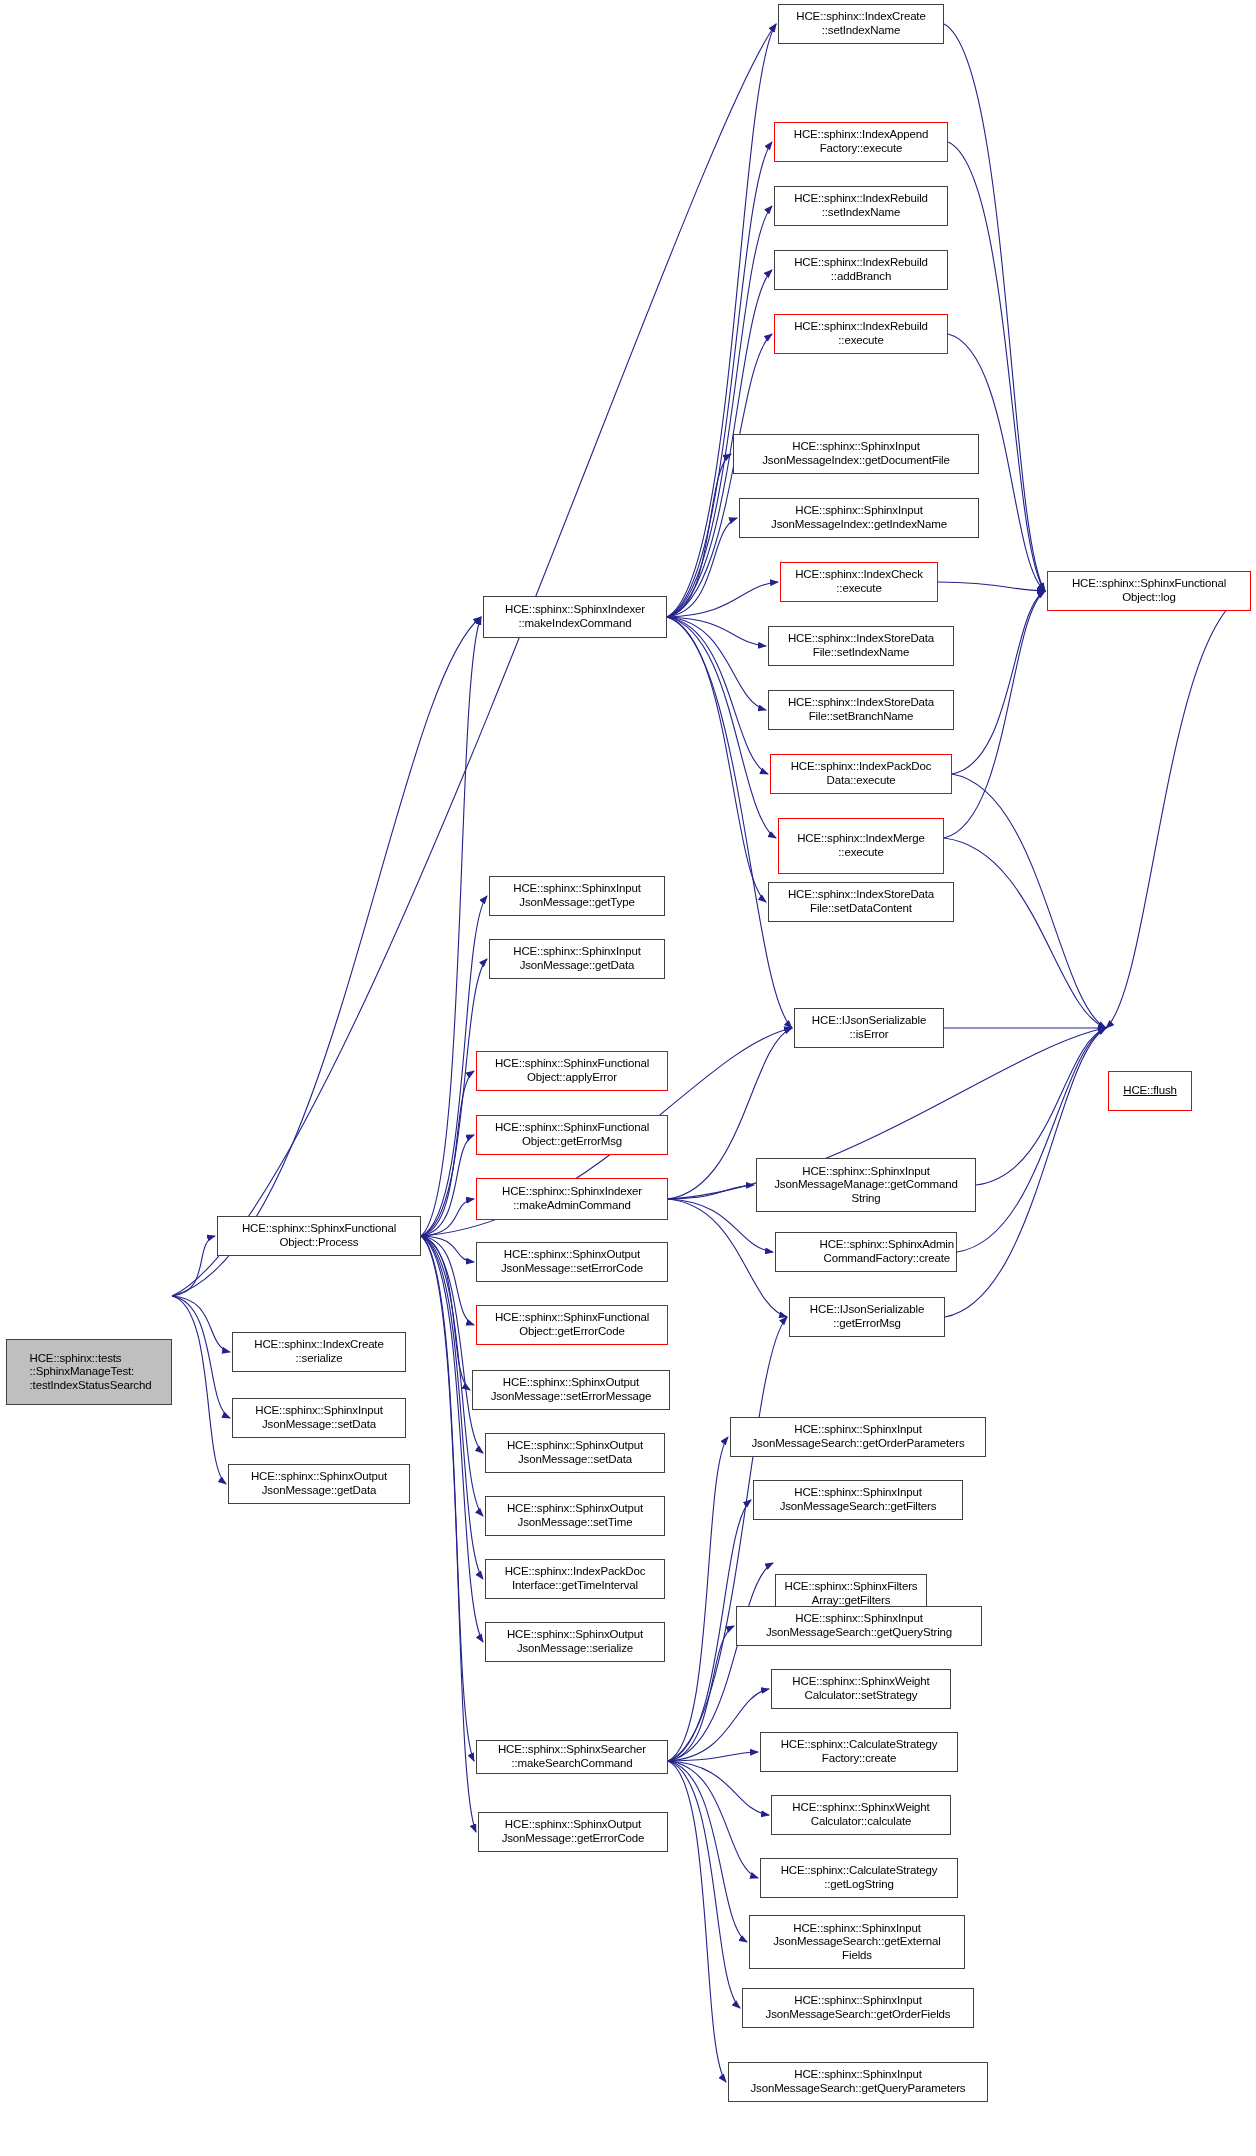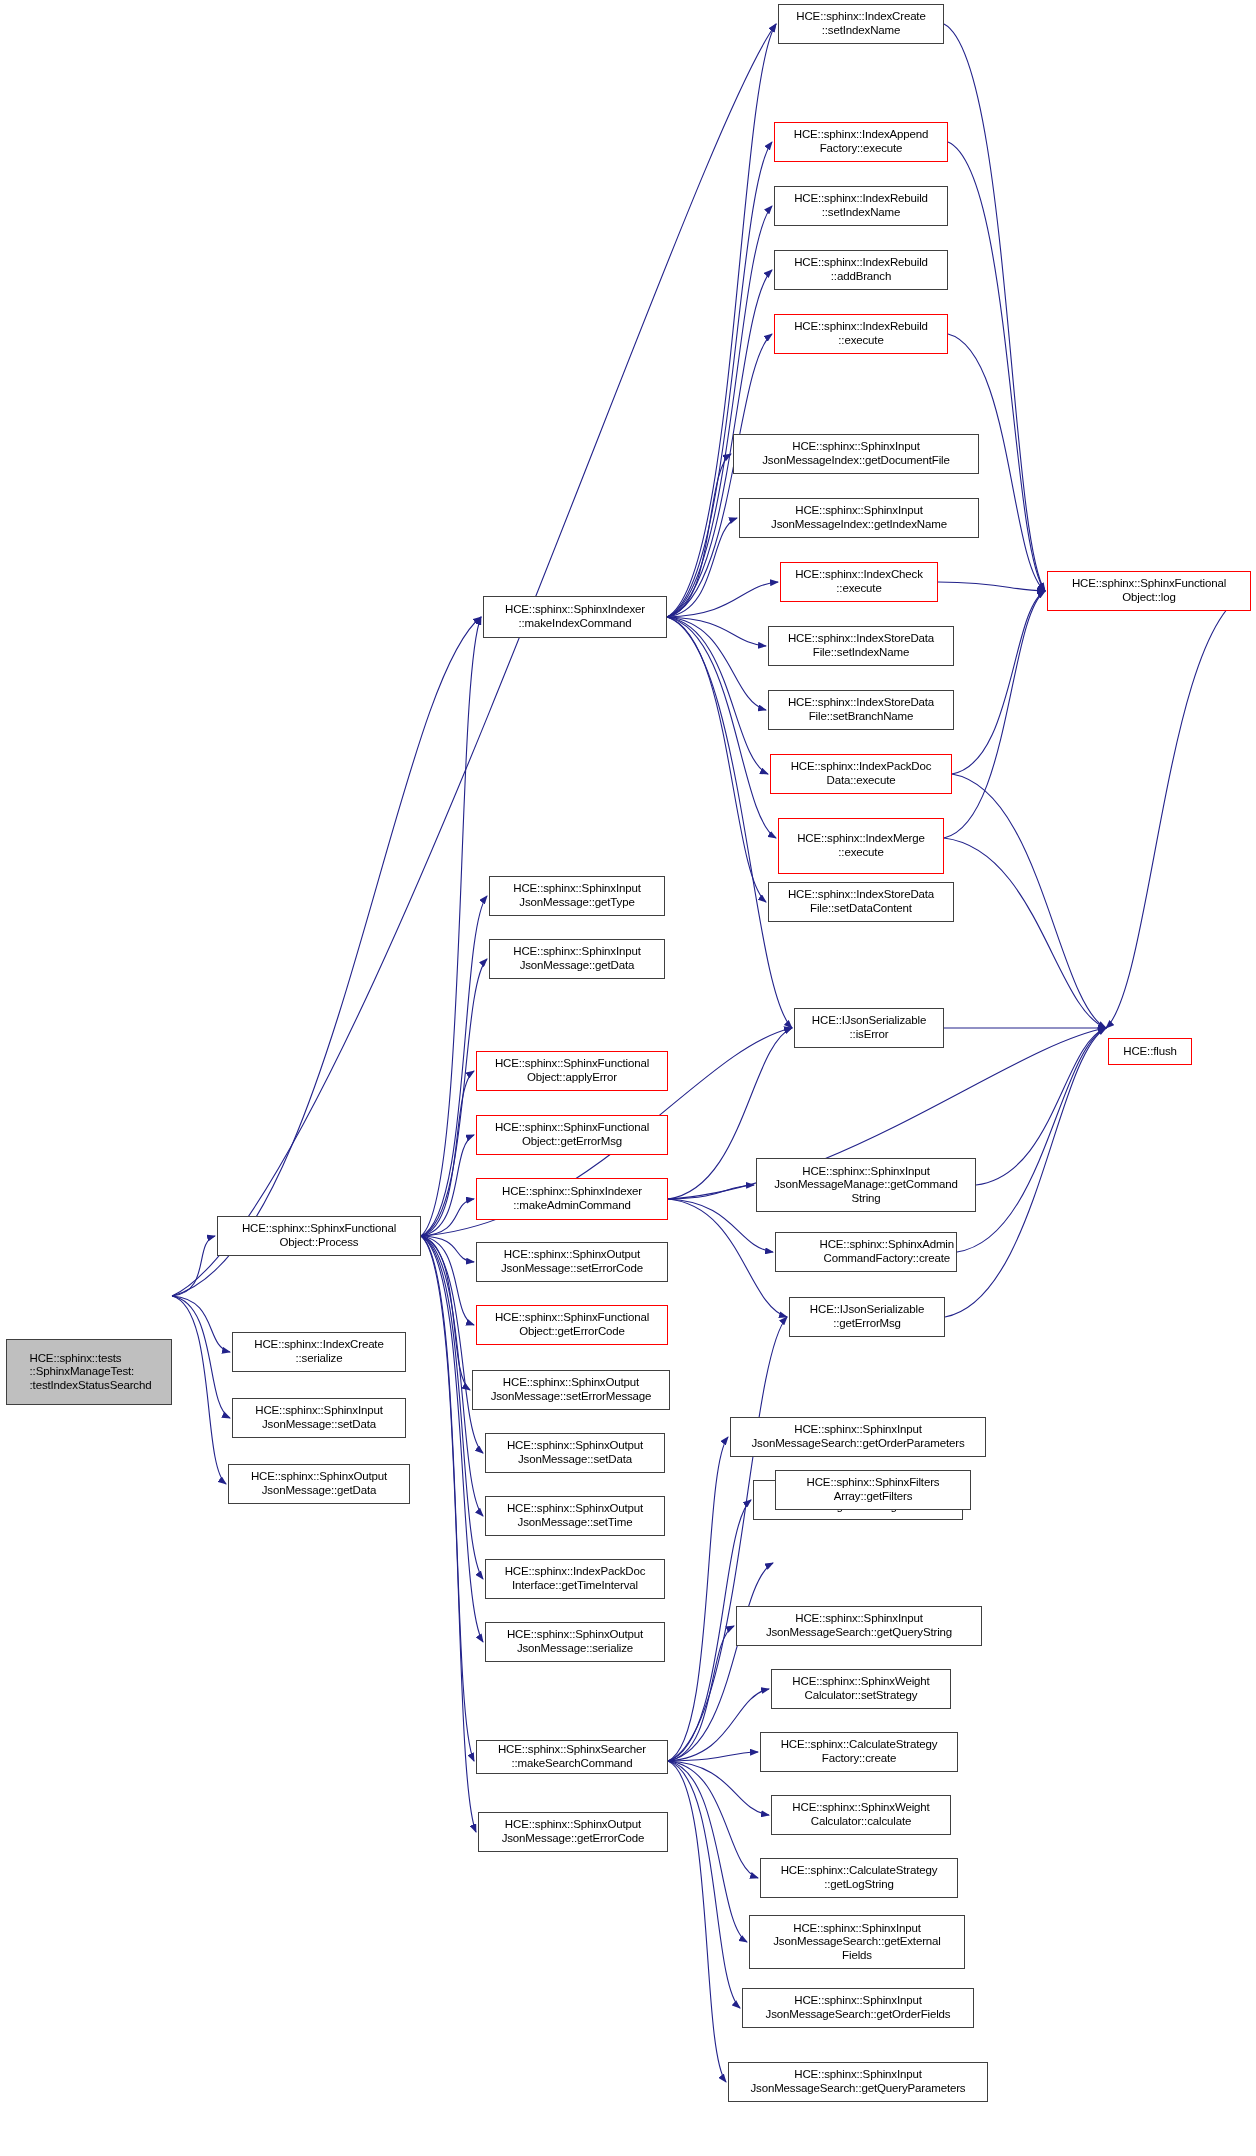--- a/index.html
+++ b/index.html
@@ -182,36 +182,36 @@
 JsonMessageManage::getCommand
 String</span></div>
       <div class="node" style="left: 775px; top: 1232px; width: 182px; height: 40px; justify-content: flex-end;"><span>HCE::sphinx::SphinxAdmin
 CommandFactory::create</span></div>
       <div class="node" style="left: 789px; top: 1297px; width: 156px; height: 40px;"><span>HCE::IJsonSerializable
 ::getErrorMsg</span></div>
       <div class="node" style="left: 730px; top: 1417px; width: 256px; height: 40px;"><span>HCE::sphinx::SphinxInput
 JsonMessageSearch::getOrderParameters</span></div>
       <div class="node" style="left: 753px; top: 1480px; width: 210px; height: 40px;"><span>HCE::sphinx::SphinxInput
 JsonMessageSearch::getFilters</span></div>
-      <div class="node" style="left: 775px; top: 1470px; width: 196px; height: 40px;"><span>HCE::sphinx::SphinxFilters
+      <div class="node" style="left: 775px; top: 1574px; width: 152px; height: 40px;"><span>HCE::sphinx::SphinxFilters
 Array::getFilters</span></div>
       <div class="node" style="left: 736px; top: 1606px; width: 246px; height: 40px;"><span>HCE::sphinx::SphinxInput
 JsonMessageSearch::getQueryString</span></div>
       <div class="node" style="left: 771px; top: 1669px; width: 180px; height: 40px;"><span>HCE::sphinx::SphinxWeight
 Calculator::setStrategy</span></div>
       <div class="node" style="left: 760px; top: 1732px; width: 198px; height: 40px;"><span>HCE::sphinx::CalculateStrategy
 Factory::create</span></div>
       <div class="node" style="left: 771px; top: 1795px; width: 180px; height: 40px;"><span>HCE::sphinx::SphinxWeight
 Calculator::calculate</span></div>
       <div class="node" style="left: 760px; top: 1858px; width: 198px; height: 40px;"><span>HCE::sphinx::CalculateStrategy
 ::getLogString</span></div>
       <div class="node" style="left: 749px; top: 1915px; width: 216px; height: 54px;"><span>HCE::sphinx::SphinxInput
 JsonMessageSearch::getExternal
 Fields</span></div>
       <div class="node" style="left: 742px; top: 1988px; width: 232px; height: 40px;"><span>HCE::sphinx::SphinxInput
 JsonMessageSearch::getOrderFields</span></div>
       <div class="node" style="left: 728px; top: 2062px; width: 260px; height: 40px;"><span>HCE::sphinx::SphinxInput
 JsonMessageSearch::getQueryParameters</span></div>
       <div class="node red" style="left: 1047px; top: 571px; width: 204px; height: 40px;"><span>HCE::sphinx::SphinxFunctional
 Object::log</span></div>
-      <div class="node red" style="left: 1108px; top: 1038px; width: 84px; height: 27px;"><span>HCE::flush</span></div>
+      <div class="node red" style="left: 1108px; top: 1071px; width: 84px; height: 40px; text-decoration: underline;"><span>HCE::flush</span></div>
     </div>
 </div>
 
 </body></html>

